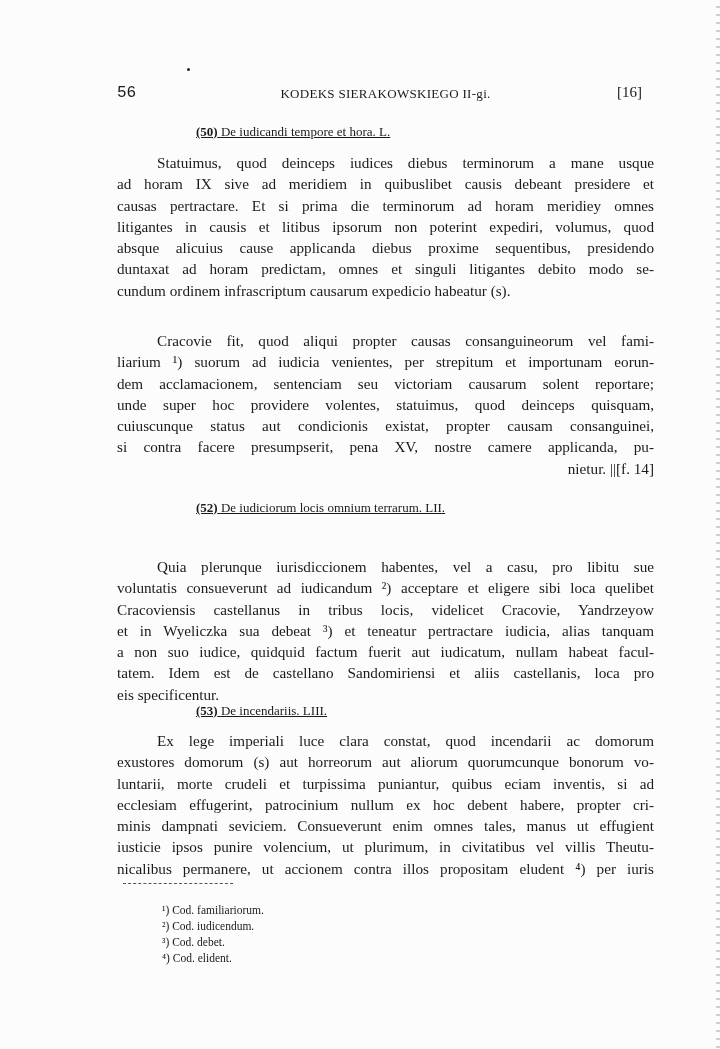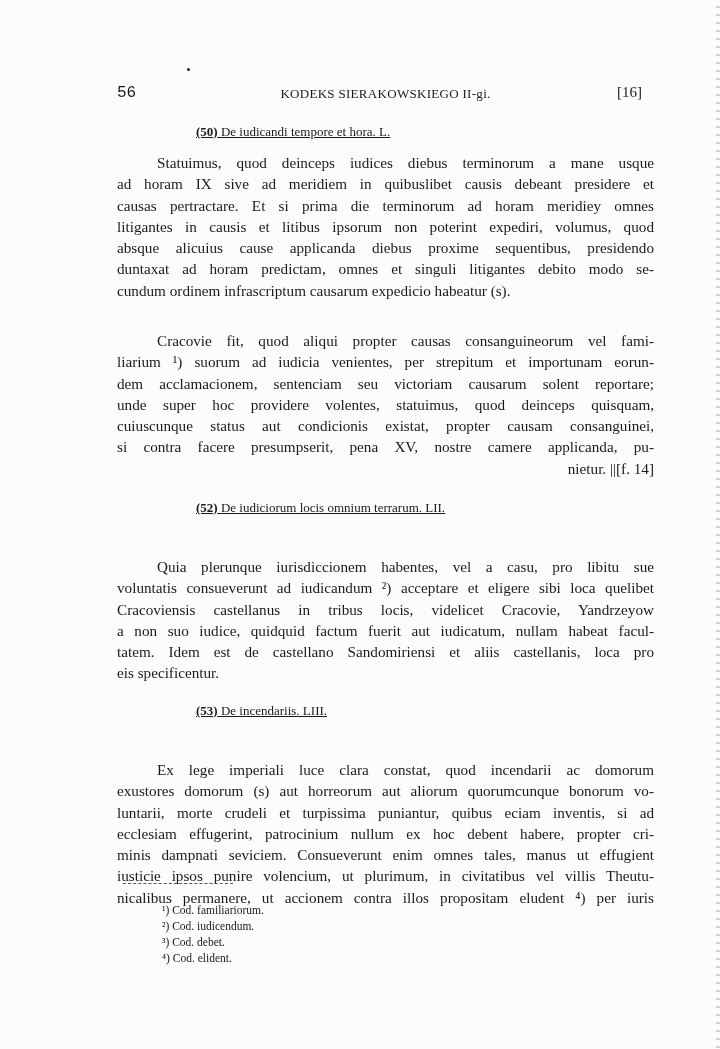--- a/index.html
+++ b/index.html
@@ -68,30 +68,31 @@
   </div>
 
   <div class="heading" style="top:500px;">
     <span class="num">(52)</span>
     <span>De iudiciorum locis omnium terrarum. LII.</span>
   </div>
   <div class="text-block para" style="top:556px;">
     <span class="line" style="padding-left:40px;">Quia plerunque iurisdiccionem habentes, vel a casu, pro libitu sue</span>
     <span class="line">voluntatis consueverunt ad iudicandum ²) acceptare et eligere sibi loca quelibet</span>
     <span class="line">Cracoviensis castellanus in tribus locis, videlicet Cracovie, Yandrzeyow</span>
+    <span class="line">et in Wyeliczka sua debeat ³) et teneatur pertractare iudicia, alias tanquam</span>
     <span class="line">a non suo iudice, quidquid factum fuerit aut iudicatum, nullam habeat facul-</span>
     <span class="line">tatem. Idem est de castellano Sandomiriensi et aliis castellanis, loca pro</span>
     <span class="line last">eis specificentur.</span>
   </div>
 
   <div class="heading" style="top:703px;">
     <span class="num">(53)</span>
     <span>De incendariis. LIII.</span>
   </div>
-  <div class="text-block para" style="top:730px;margin-top:29px;">
+  <div class="text-block para" style="top:730px;">
     <span class="line" style="padding-left:40px;">Ex lege imperiali luce clara constat, quod incendarii ac domorum</span>
     <span class="line">exustores domorum (s) aut horreorum aut aliorum quorumcunque bonorum vo-</span>
     <span class="line">luntarii, morte crudeli et turpissima puniantur, quibus eciam inventis, si ad</span>
     <span class="line">ecclesiam effugerint, patrocinium nullum ex hoc debent habere, propter cri-</span>
     <span class="line">minis dampnati seviciem. Consueverunt enim omnes tales, manus ut effugient</span>
     <span class="line">iusticie ipsos punire volencium, ut plurimum, in civitatibus vel villis Theutu-</span>
     <span class="line">nicalibus permanere, ut accionem contra illos propositam eludent ⁴) per iuris</span>
   </div>
 
   <div class="rule"></div>

